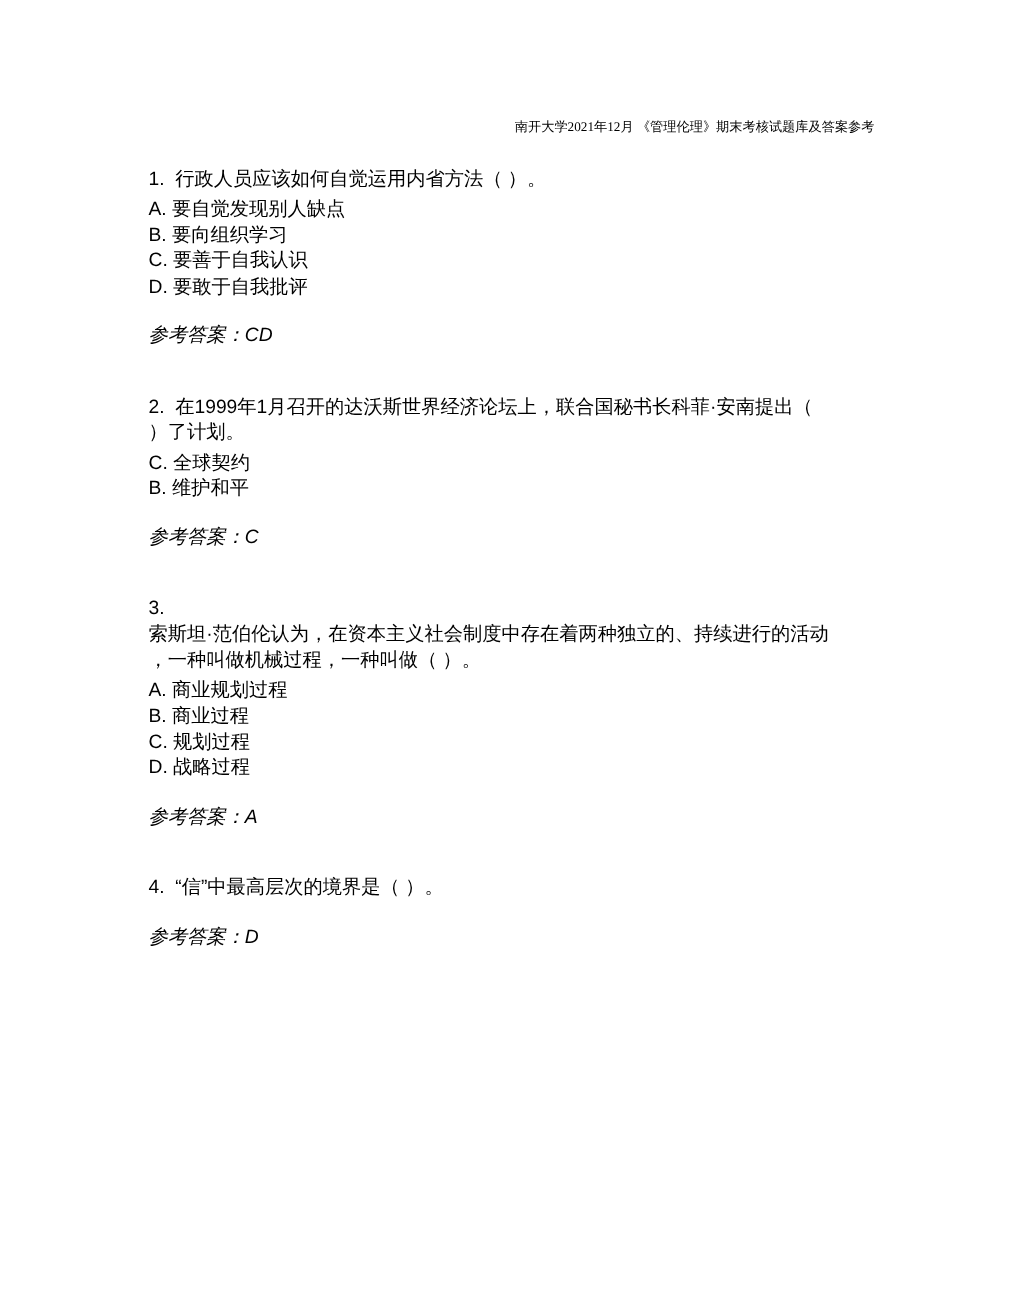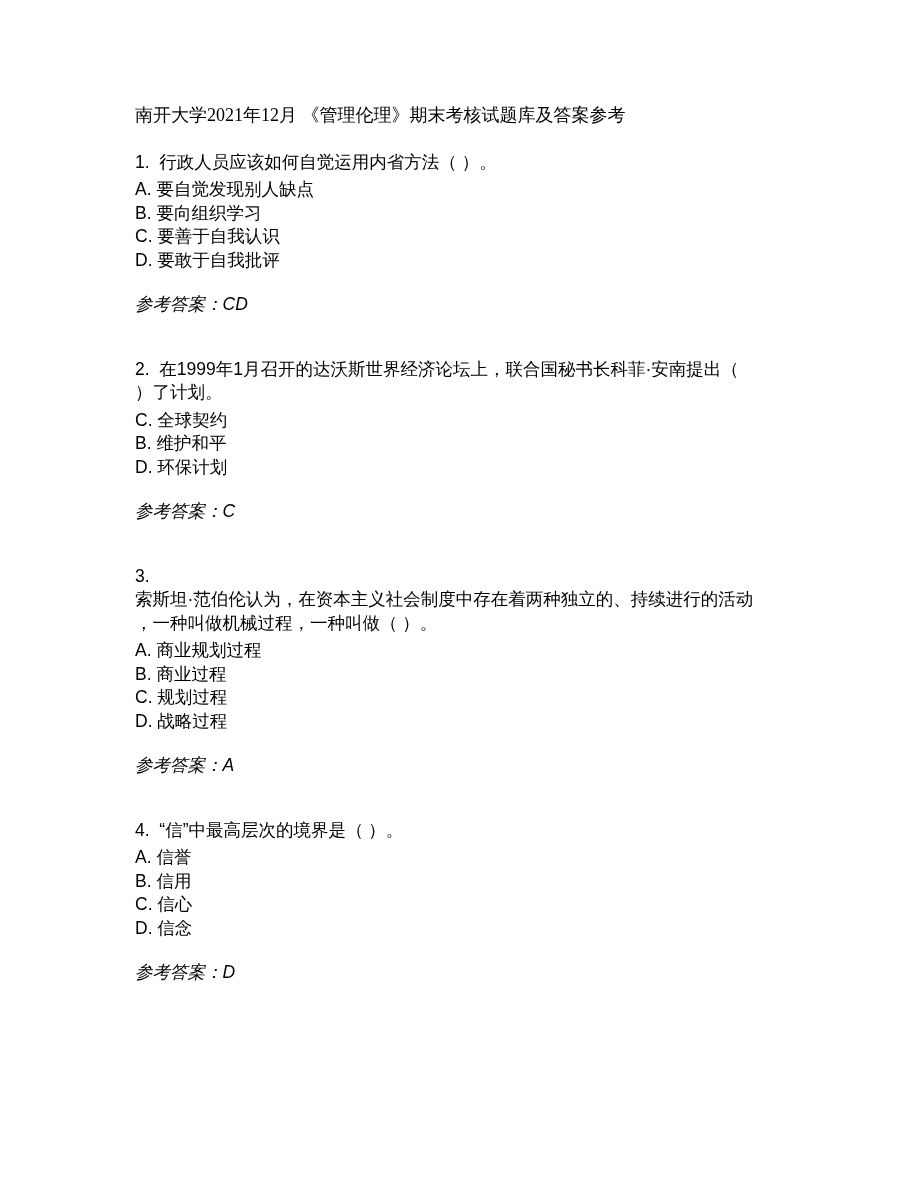--- a/index.html
+++ b/index.html
@@ -20,25 +20,25 @@
     left: 135px;
     top: 104px;
     width: 660px;
     font-family: "Liberation Sans", "DejaVu Sans", sans-serif;
     font-size: 17.5px;
     line-height: 23.5px;
     color: #000000;
   }
   .doc-title {
     font-family: "Liberation Serif", "DejaVu Serif", serif;
-    text-align: left;
+    text-align: right;
     white-space: pre-wrap;
     margin: 0 0 23px 0;
     font-weight: normal;
-    font-size: 18px;
+    font-size: 12px;
   }
   .question-block + .question-block {
     margin-top: 41px;
   }
   .line {
     white-space: pre-wrap;
     min-height: 23.5px;
   }
   .options {
     margin-top: 4px;
@@ -69,21 +69,20 @@
           <div class="answer-line"><span>参考答案：</span><span>CD</span></div>
         </div>
         <div class="question-block">
           <div class="stem">
             <div class="line">2.  在1999年1月召开的达沃斯世界经济论坛上，联合国秘书长科菲·安南提出（</div>
             <div class="line">）了计划。</div>
           </div>
           <div class="options">
             <div class="line">C. 全球契约</div>
             <div class="line">B. 维护和平</div>
-            <div class="line">D. 环保计划</div>
           </div>
           <div class="answer-line"><span>参考答案：</span><span>C</span></div>
         </div>
         <div class="question-block">
           <div class="stem">
             <div class="line">3.</div>
             <div class="line">索斯坦·范伯伦认为，在资本主义社会制度中存在着两种独立的、持续进行的活动</div>
             <div class="line">，一种叫做机械过程，一种叫做（ ）。</div>
           </div>
           <div class="options">
@@ -91,23 +90,17 @@
             <div class="line">B. 商业过程</div>
             <div class="line">C. 规划过程</div>
             <div class="line">D. 战略过程</div>
           </div>
           <div class="answer-line"><span>参考答案：</span><span>A</span></div>
         </div>
         <div class="question-block">
           <div class="stem">
             <div class="line">4.  “信”中最高层次的境界是（ ）。</div>
           </div>
-          <div class="options">
-            <div class="line">A. 信誉</div>
-            <div class="line">B. 信用</div>
-            <div class="line">C. 信心</div>
-            <div class="line">D. 信念</div>
-          </div>
           <div class="answer-line"><span>参考答案：</span><span>D</span></div>
         </div>
       </div>
   </div>
 </div>
 
 </body></html>

